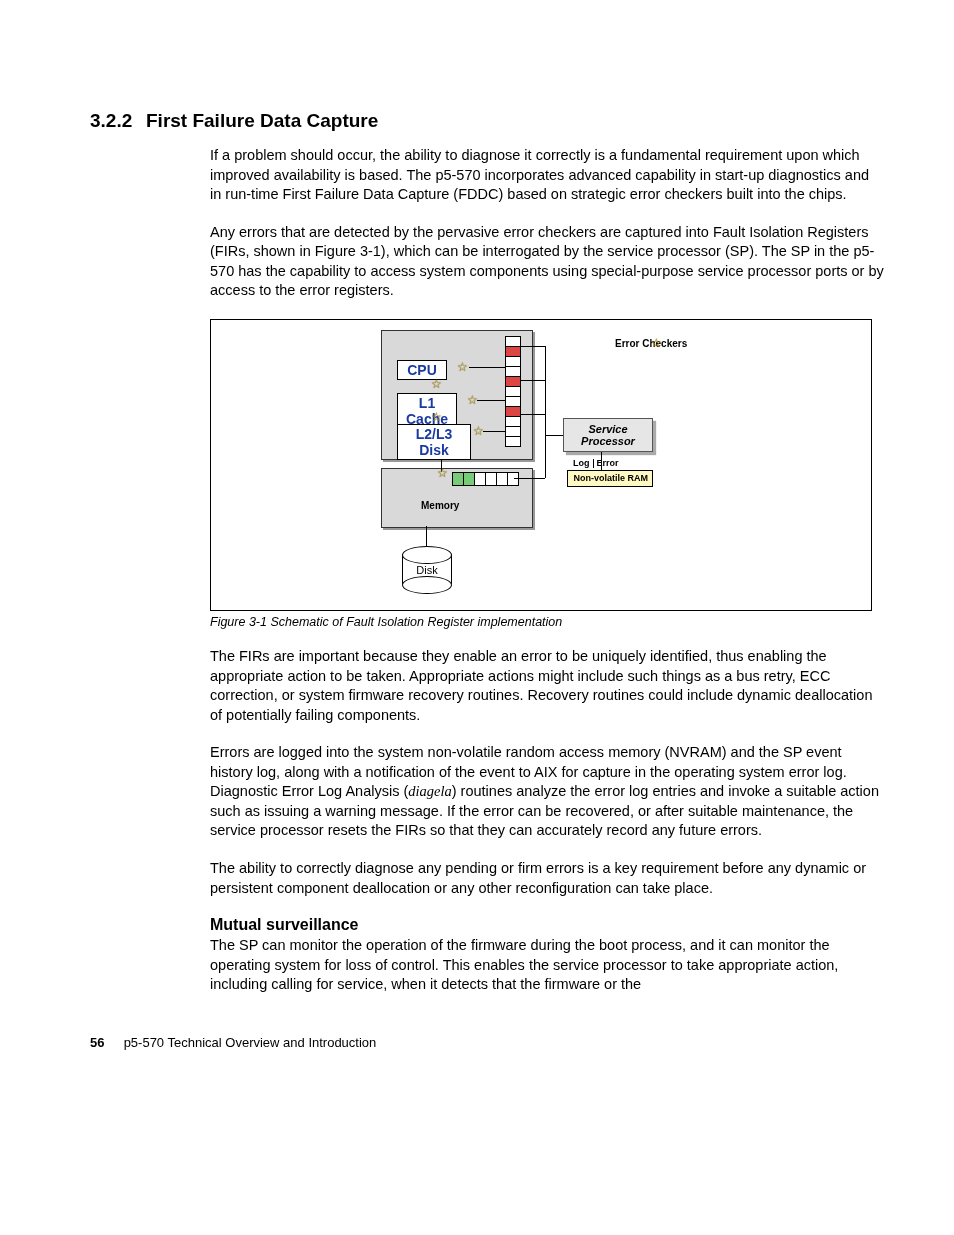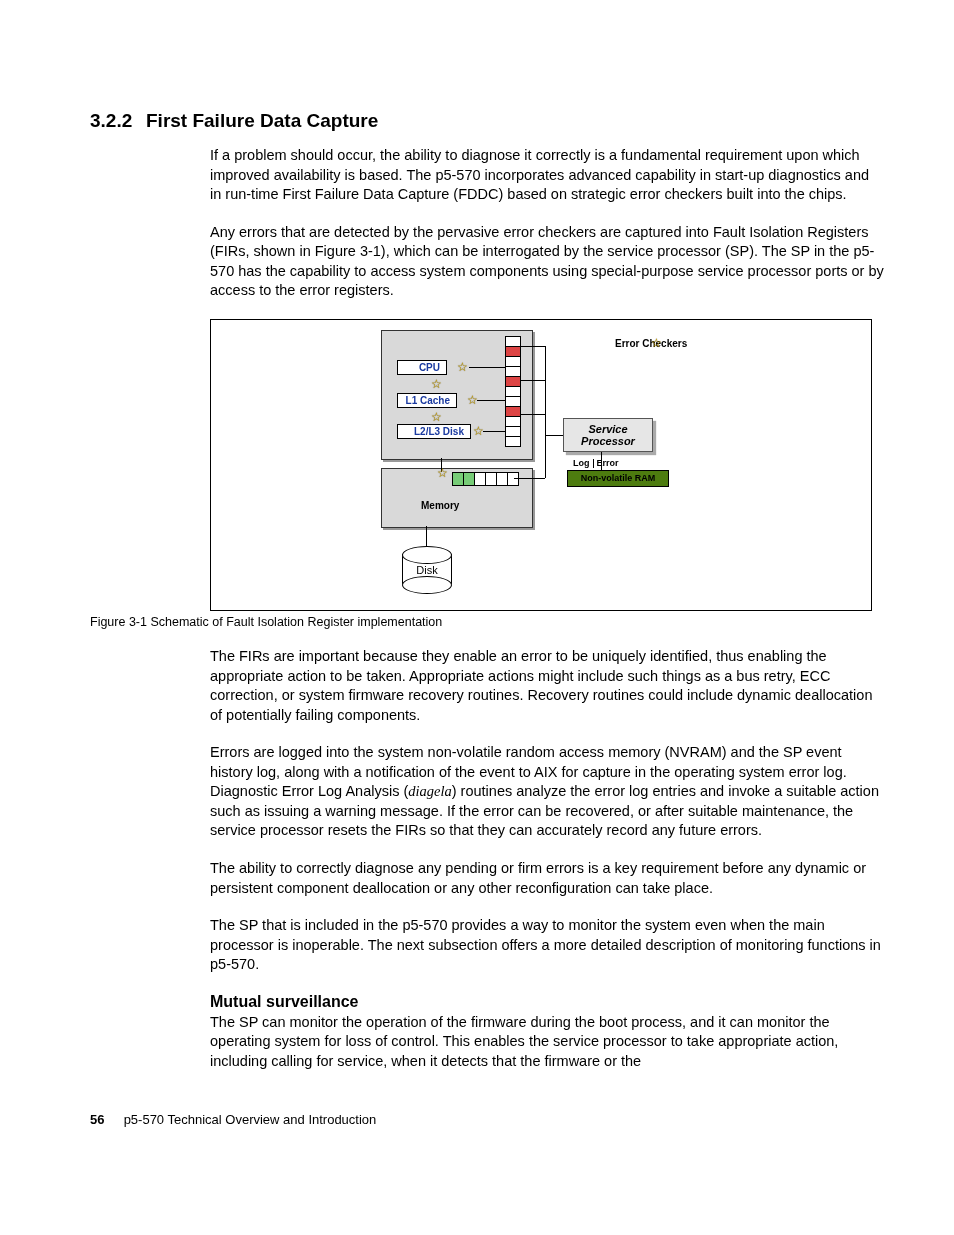--- a/index.html
+++ b/index.html
@@ -38,20 +38,22 @@
   }
   .figure-frame {
     margin-left: 120px;
     border: 1px solid #000;
     width: 660px;
     height: 290px;
     position: relative;
     background: #fff;
   }
   .figure-caption {
+    margin-left: 120px;
+    font-style: italic;
     font-size: 12.5px;
     margin-top: 4px;
     margin-bottom: 18px;
   }
   .footer {
     margin-top: 40px;
     font-size: 13px;
   }
   .footer .pg {
     font-weight: bold;
@@ -69,40 +71,40 @@
     background: #d9d9d9;
     border: 1px solid #333;
     box-shadow: 2px 2px 0 #999;
     font-size: 10px;
     text-align: center;
   }
   .label-box {
     position: absolute;
     border: 1px solid #000;
     background: #fff;
-    font-size: 10px;
-    font-weight: bold;
-    text-align: right;
+    font-size: 14px;
+    font-weight: bold;
+    text-align: center;
     padding: 1px 6px;
     box-sizing: border-box;
     z-index:2;
   }
   .label-box.blue { color: #1a3aa0; }
   .fir-column {
     position: absolute;
     border: 1px solid #000;
     background: #fff;
   }
   .fir-cell { border-bottom: 1px solid #000; height: 9px; }
   .fir-cell.red { background: #d44; }
   .mem-row { position: absolute; border:1px solid #000; background:#fff; display:flex; }
   .mem-cell { width:10px; border-right:1px solid #000; }
   .mem-cell.green { background:#7c7; }
   .sp-box { position:absolute; border:1px solid #555; background:#e6e6e6; box-shadow:3px 3px 1px #aaa; font-size:11px; font-style:italic; font-weight:bold; text-align:center; padding:4px 6px; }
-  .nvram-box { position:absolute; border:1px solid #000; background:#4d7c0f; font-size:9px; font-weight:bold; text-align:center; line-height:1.2; padding:2px 12px; }
+  .nvram-box { position:absolute; border:1px solid #000; background:#fef9c3; font-size:9px; font-weight:bold; text-align:right; line-height:1.2; padding:2px 4px; }
   .disk-cyl { position:absolute; }
   .disk-top { width:48px; height:16px; border:1px solid #000; border-radius:50%; background:#fff; position:absolute; top:0; left:0; z-index:2;}
   .disk-body { width:48px; height:30px; border-left:1px solid #000; border-right:1px solid #000; background:#fff; position:absolute; top:8px; left:0;}
   .disk-bot { width:48px; height:16px; border:1px solid #000; border-radius:50%; background:#fff; position:absolute; top:30px; left:0;}
   .disk-label { position:absolute; top:18px; width:50px; text-align:center; font-size:11px;}
   .star { color:#e6b800; font-size:12px; position:absolute; text-shadow:0 0 1px #000; z-index:3;}
   .leg-text { position:absolute; font-size:10px; line-height:1.2;margin-left:48px; }
   .leg-text b { font-weight:bold; }
   .line { position:absolute; background:#000; }
   .line.v { width:1px; }
@@ -216,21 +218,20 @@
   <div class="body-block">
     <p class="para">The FIRs are important because they enable an error to be uniquely identified, thus enabling the appropriate action to be taken. Appropriate actions might include such things as a bus retry, ECC correction, or system firmware recovery routines. Recovery routines could include dynamic deallocation of potentially failing components.</p>
     <p class="para">
       <span>Errors are logged into the system non-volatile random access memory (NVRAM) and the SP event history log, along with a notification of the event to AIX for capture in the operating system error log. Diagnostic Error Log Analysis (</span><span class="diagela">diagela</span><span>) routines analyze the error log entries and invoke a suitable action such as issuing a warning message. If the error can be recovered, or after suitable maintenance, the service processor resets the FIRs so that they can accurately record any future errors.</span>
     </p>
     <p class="para">The ability to correctly diagnose any pending or firm errors is a key requirement before any dynamic or persistent component deallocation or any other reconfiguration can take place.</p>
   </div>
 
 
   <div class="body-block">
-    <p class="para">The SP that is included in the p5-570 provides a way to monitor the system even when the main processor is inoperable. The next subsection offers a more detailed description of monitoring functions in p5-570.</p>
     <div class="subhead">Mutual surveillance</div>
     <p class="para" style="margin-bottom:0;">The SP can monitor the operation of the firmware during the boot process, and it can monitor the operating system for loss of control. This enables the service processor to take appropriate action, including calling for service, when it detects that the firmware or the</p>
   </div>
 
   <div class="footer">
     <span class="pg">56</span>
     <span>p5-570 Technical Overview and Introduction</span>
   </div>
 
 </div>

